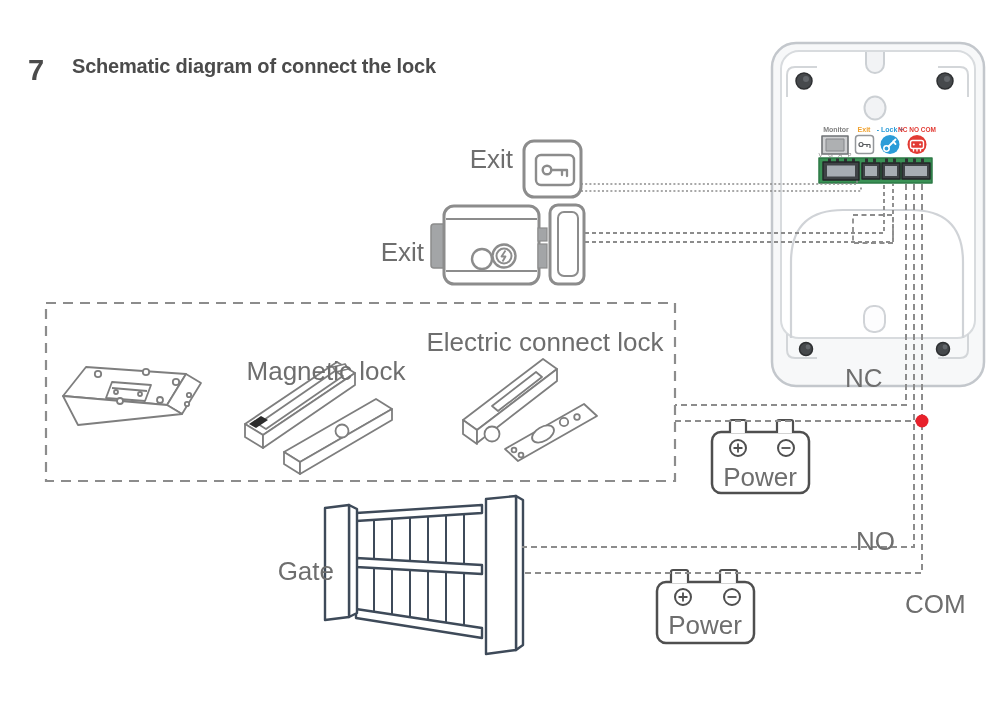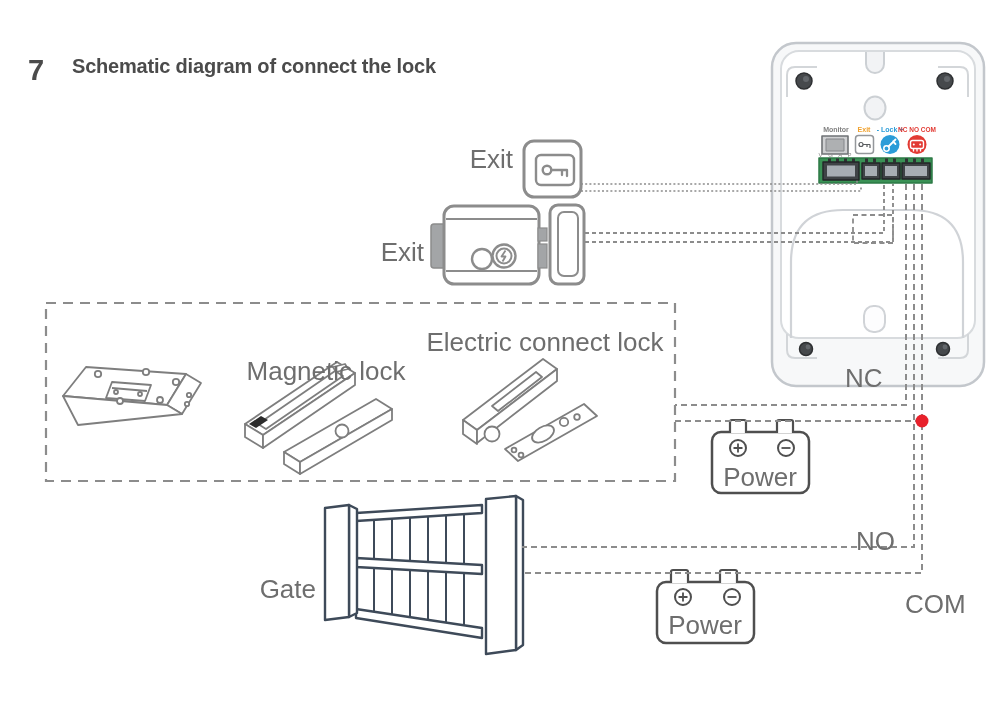--- a/index.html
+++ b/index.html
@@ -223,21 +223,21 @@
     <path d="M675,421 H922" stroke-width="2" stroke-dasharray="6 4"></path>
     <circle cx="922" cy="421" r="6.5" fill="#e8212b" stroke="none"></circle>
   </g>
 </svg>
 
   <div class="title-num">7</div>
   <div class="title-txt">Schematic diagram of connect the lock</div>
 
   <div class="lbl r" style="left:425px;top:146px;width:88px;">Exit</div>
   <div class="lbl r" style="left:336px;top:239px;width:88px;">Exit</div>
-  <div class="lbl r" style="left:228px;top:558px;width:88px;margin-top:18px;">Gate</div>
+  <div class="lbl r" style="left:246px;top:558px;width:88px;">Gate</div>
 
   <div class="lbl c" style="left:244px;top:330px;width:164px;margin-top:28px;">Magnetic lock</div>
   <div class="lbl c" style="left:424px;top:329px;width:242px;">Electric connect lock</div>
 
   <div class="lbl" style="left:845px;top:365px;">NC</div>
   <div class="lbl" style="left:856px;top:528px;">NO</div>
   <div class="lbl" style="left:905px;top:591px;">COM</div>
 
   <div class="lbl c" style="left:710px;top:464px;width:100px;">Power</div>
   <div class="lbl c" style="left:655px;top:612px;width:100px;">Power</div>

